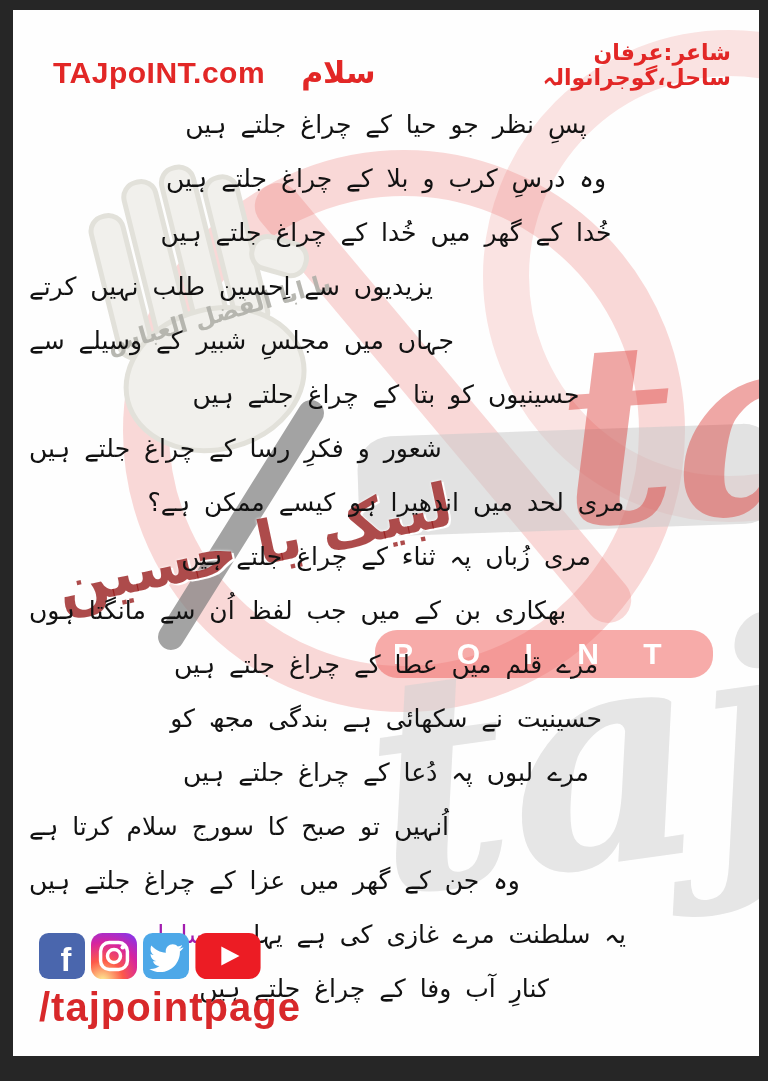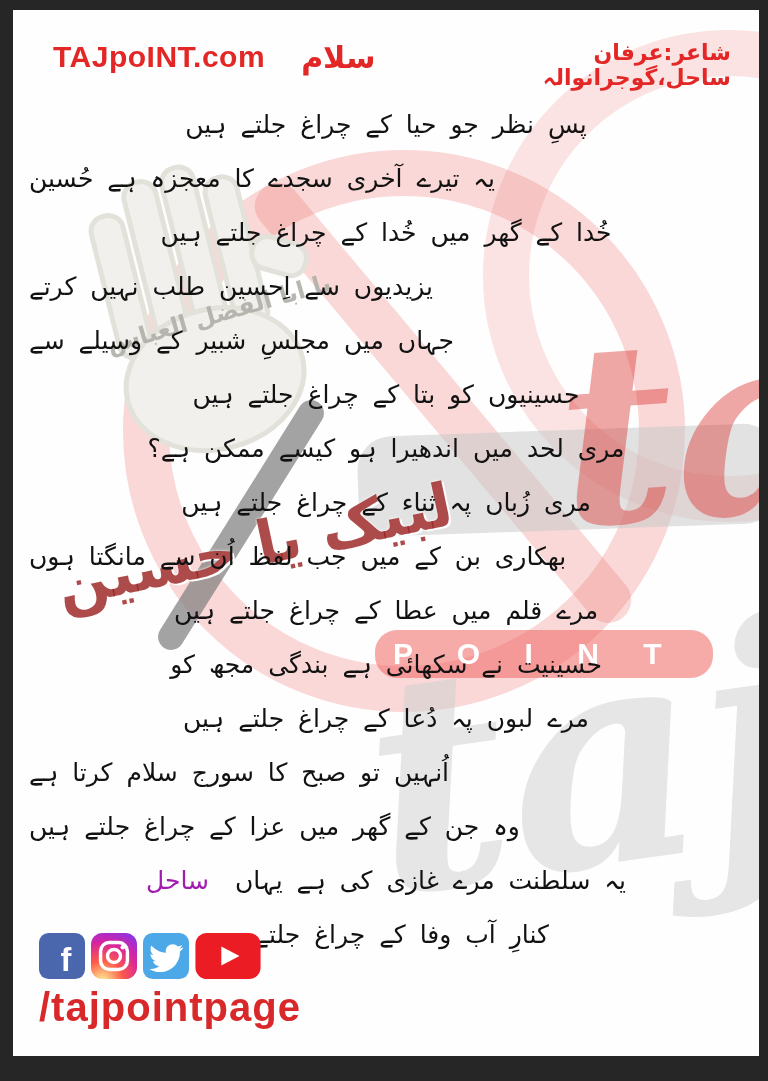--- a/index.html
+++ b/index.html
@@ -63,21 +63,21 @@
   .wm-badge{
     left:90px;top:290px;
     font-family:"DejaVu Sans",sans-serif;font-weight:bold;
     font-size:24px;color:rgba(175,175,168,0.9);
     transform:rotate(-16deg);
   }
   .wm-hand{left:55px;top:150px;width:270px;height:300px;transform:rotate(-14deg);}
   
   .header{
     position:relative;z-index:2;
-    display:flex;align-items:flex-start;justify-content:space-between;
+    display:flex;align-items:flex-end;justify-content:space-between;
     padding:30px 28px 0 40px;
   }
   .site{color:#e22726;font-weight:bold;font-size:30px;letter-spacing:0.5px;}
   .title{color:#e22726;font-weight:bold;font-size:30px;font-family:"DejaVu Sans",sans-serif;margin-left:36px;}
   .poet{color:#e22726;font-weight:bold;font-size:22px;font-family:"DejaVu Sans",sans-serif;margin-left:44px;}
   
   .poem{position:relative;z-index:2;margin-top:8px;}
   .line{
     height:54px;line-height:54px;
     font-family:"DejaVu Sans",sans-serif;
@@ -128,25 +128,26 @@
   <div class="wm wm-taj-gray">taj</div>
 
   <div class="header">
     <div class="site">TAJpoINT.com</div>
     <div class="title" dir="rtl">سلام</div>
     <div class="poet" dir="rtl">شاعر:عرفان ساحل،گوجرانوالہ</div>
   </div>
 
   <div class="poem">
     <div class="line line-r" dir="rtl">پسِ نظر جو حیا کے چراغ جلتے ہیں</div>
-    <div class="line line-l" dir="rtl">یہ تیرے آخری سجدے کا معجزہ ہے حُسین</div>
+    <div class="line line-r" dir="rtl">وہ درسِ کرب و بلا کے چراغ جلتے ہیں</div>
     <div class="line line-c" dir="rtl">خُدا کے گھر میں خُدا کے چراغ جلتے ہیں</div>
     <div class="line line-l" dir="rtl">یزیدیوں سے اِحسین طلب نہیں کرتے</div>
     <div class="line line-l" dir="rtl">جہاں میں مجلسِ شبیر کے وسیلے سے</div>
     <div class="line line-c" dir="rtl">حسینیوں کو بتا کے چراغ جلتے ہیں</div>
+    <div class="line line-l" dir="rtl">شعور و فکرِ رسا کے چراغ جلتے ہیں</div>
     <div class="line line-r" dir="rtl">مری لحد میں اندھیرا ہو کیسے ممکن ہے؟</div>
     <div class="line line-r" dir="rtl">مری زُباں پہ ثناء کے چراغ جلتے ہیں</div>
     <div class="line line-l" dir="rtl">بھکاری بن کے میں جب لفظ اُن سے مانگتا ہوں</div>
     <div class="line line-c" dir="rtl">مرے قلم میں عطا کے چراغ جلتے ہیں</div>
     <div class="line line-r" dir="rtl">حسینیت نے سکھائی ہے بندگی مجھ کو</div>
     <div class="line line-r" dir="rtl">مرے لبوں پہ دُعا کے چراغ جلتے ہیں</div>
     <div class="line line-l" dir="rtl">اُنہیں تو صبح کا سورج سلام کرتا ہے</div>
     <div class="line line-l" dir="rtl">وہ جن کے گھر میں عزا کے چراغ جلتے ہیں</div>
     <div class="line line-r" dir="rtl">
       <span>یہ سلطنت مرے غازی کی ہے یہاں</span>

